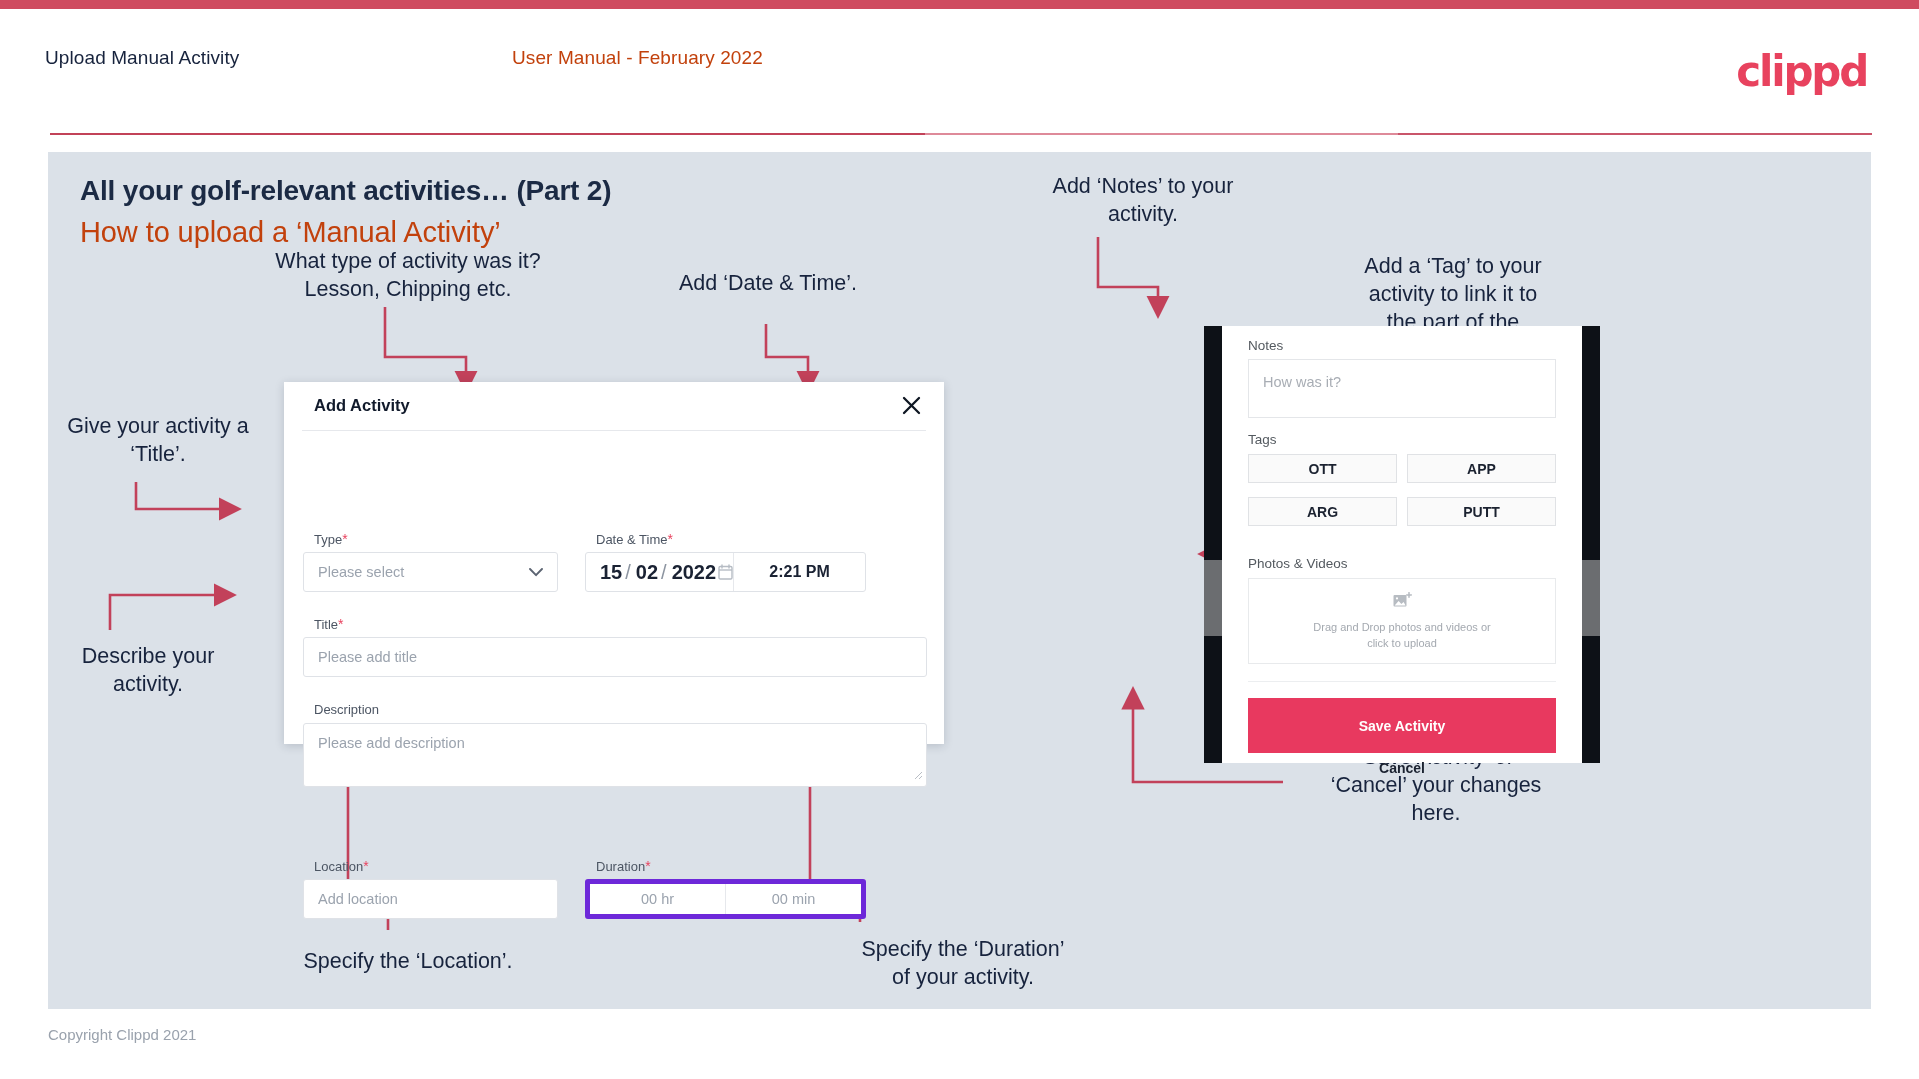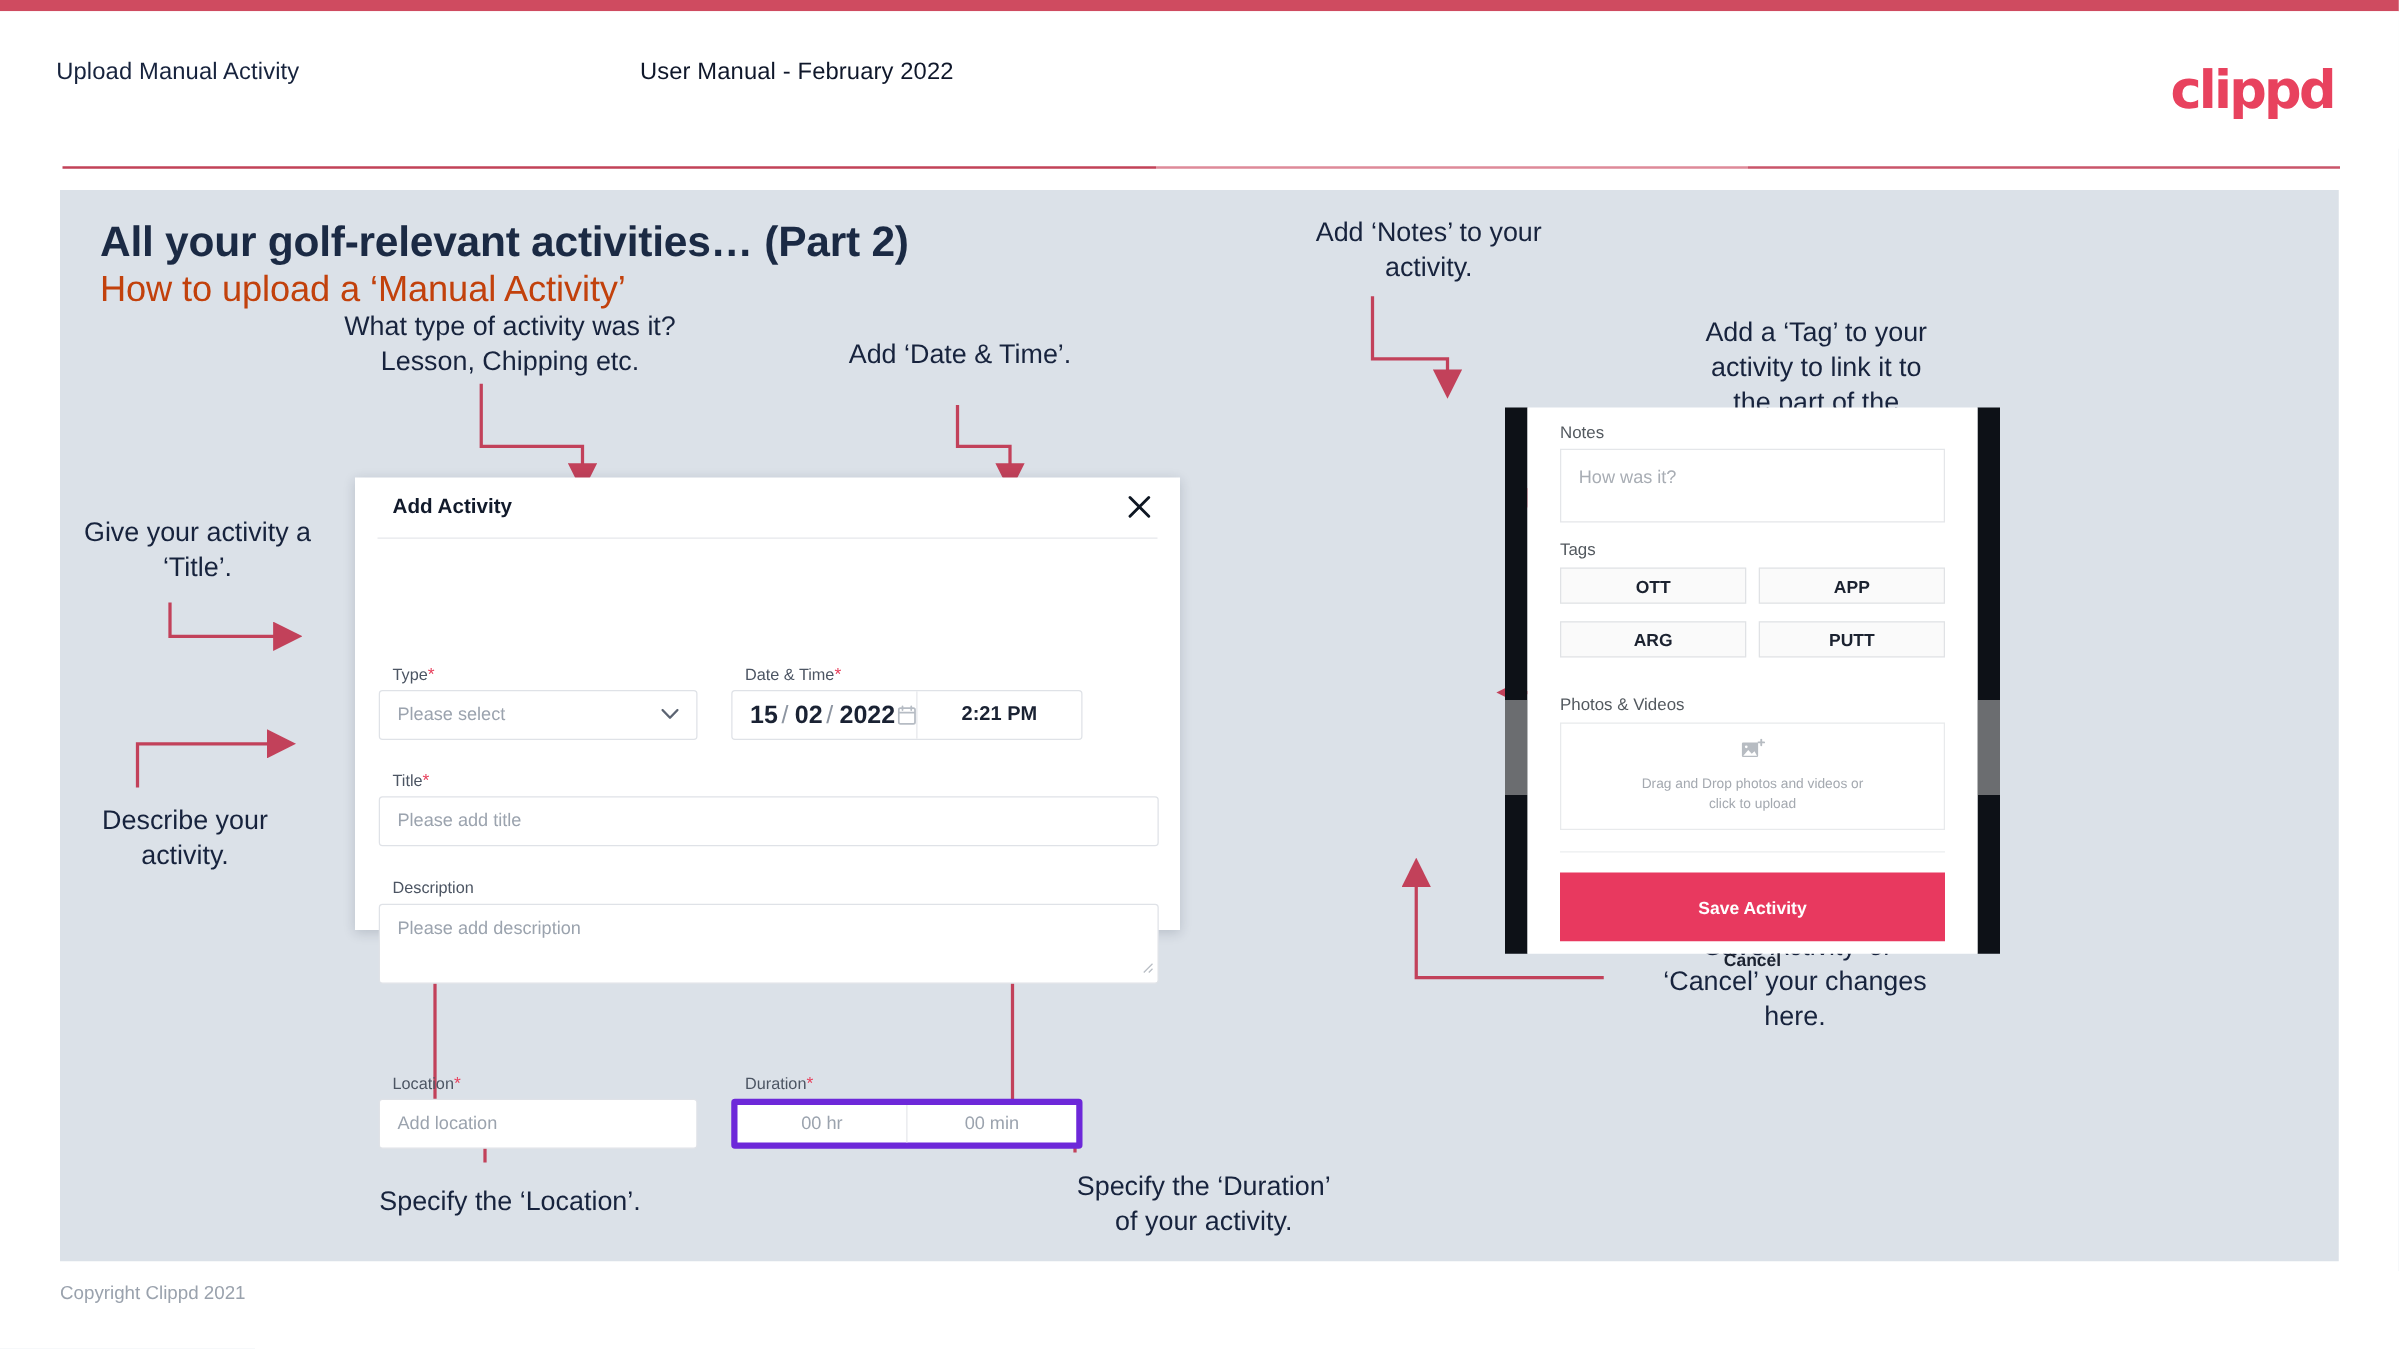--- a/index.html
+++ b/index.html
@@ -20,40 +20,40 @@
   .header{
     position:absolute;left:0;top:9px;width:1919px;height:110px;
     background:#ffffff;
   }
   .hdr-left{
     position:absolute;left:45px;top:38px;
     font-size:19px;color:#17233d;font-weight:400;letter-spacing:.1px;
   }
   .hdr-center{
     position:absolute;left:512px;top:38px;
-    font-size:19px;color:#0f172a;font-weight:400;letter-spacing:.1px;
+    font-size:19px;color:#c2410c;font-weight:400;letter-spacing:.1px;
   }
   .logo{
     position:absolute;right:52px;top:42px;
     font-size:42px;line-height:42px;font-weight:700;
     color:#e8425e;letter-spacing:-2.2px;
     font-family:"DejaVu Sans",sans-serif;
   }
   .hdr-rule{
     position:absolute;left:50px;top:124px;width:1822px;height:2px;
     background:linear-gradient(to right,#c24258 0%,#c24258 48%,#de8a99 48%,#de8a99 74%,#c9556a 74%,#c9556a 100%);
   }
   
   .slide{
     position:absolute;left:48px;top:152px;width:1823px;height:857px;
     background:#dbe1e8;
   }
   .title-1{
     position:absolute;left:32px;top:23px;
-    font-size:34px;font-weight:700;color:#1b2a44;letter-spacing:-.2px;
+    font-size:28px;font-weight:700;color:#1b2a44;letter-spacing:-.2px;
   }
   .title-2{
     position:absolute;left:32px;top:64px;
     font-size:29px;font-weight:400;color:#c2410c;letter-spacing:-.1px;
   }
   
   .ann{
     position:absolute;color:#17233d;font-size:21.5px;line-height:28px;
     text-align:center;font-weight:400;
   }

